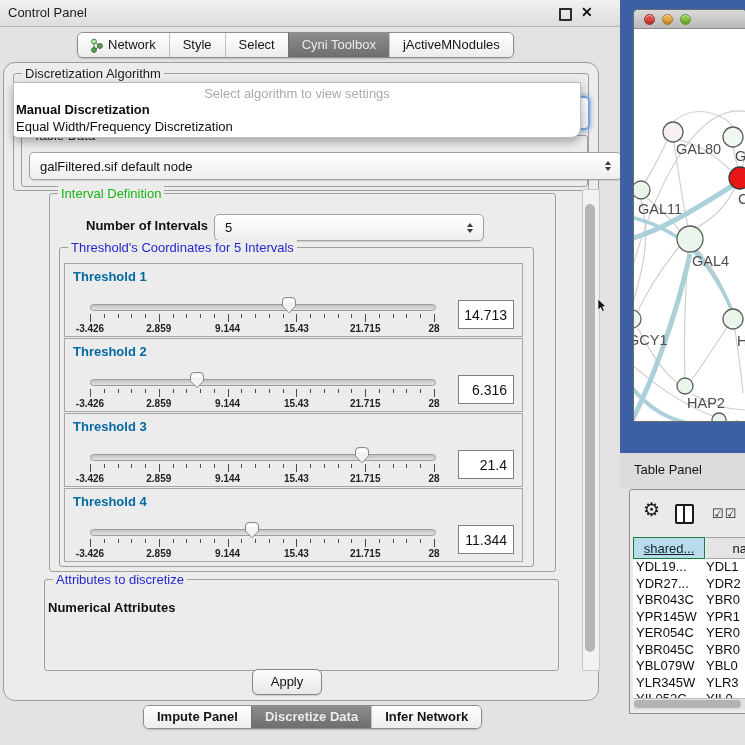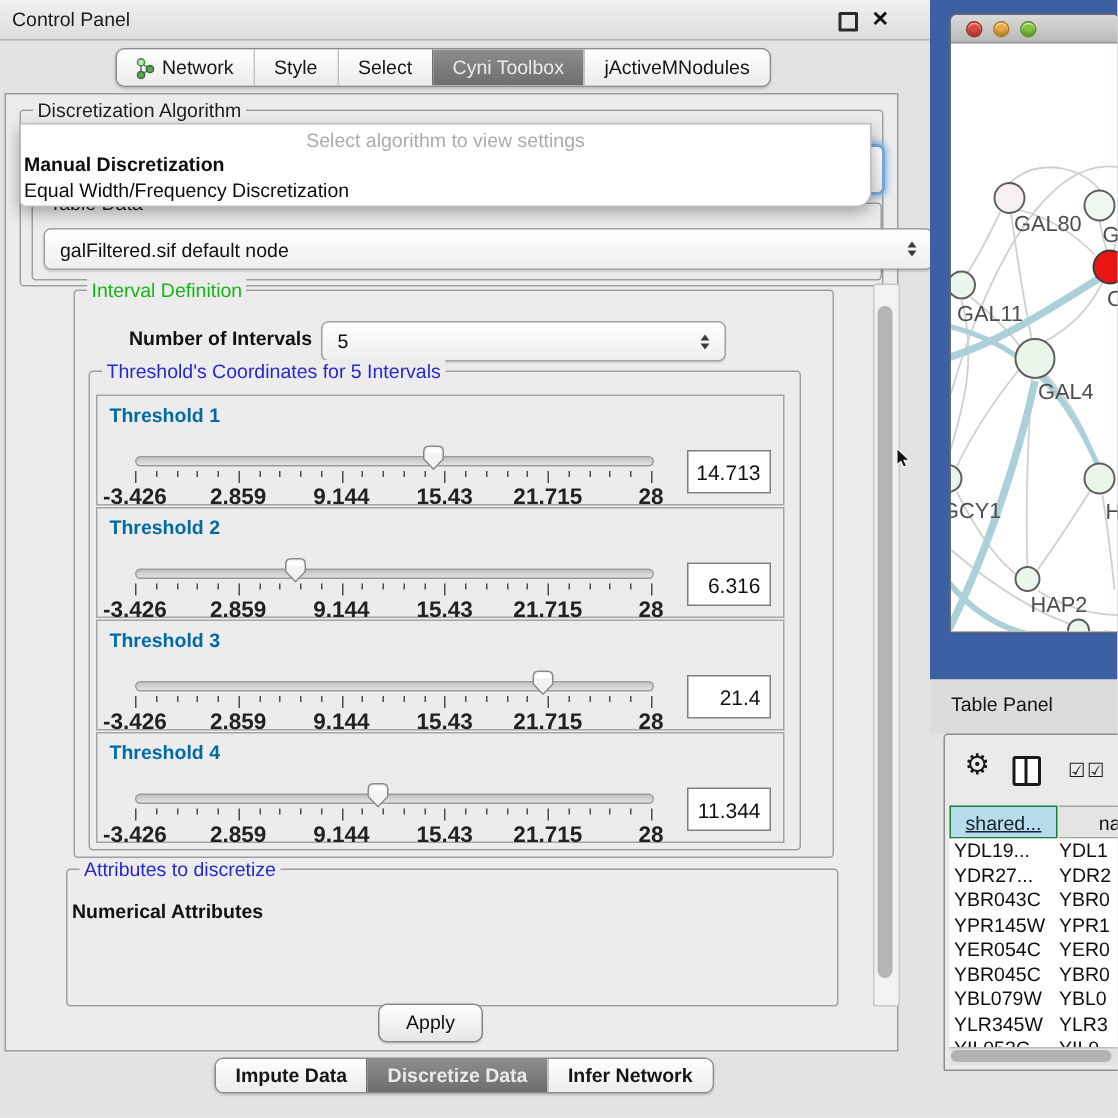--- a/index.html
+++ b/index.html
@@ -23,21 +23,21 @@
   .seg .tab{padding:0 13px;font-size:13px;color:#151515;display:flex;align-items:center;gap:5px;
     border-left:1px solid #c3c3c3;background:linear-gradient(#ffffff,#ececec);white-space:nowrap;}
   .seg .tab:first-child{border-left:none;}
   .seg .tab.sel{background:linear-gradient(#8d8d8d,#6e6e6e);color:#ebebeb;border-left-color:#707070;align-items:center;}
   #top-tabs{left:77px;top:32px;height:24px;}
   #top-tabs .tab{line-height:24px;}
   #bottom-tabs{left:143px;top:705px;height:22px;}
   #bottom-tabs .tab{line-height:22px;font-weight:bold;font-size:13px;}
 
   #cp-panel{left:3px;top:62px;width:594px;height:637px;background:#ececec;
-    border:1px solid #9c9c9c;border-radius:0;}
+    border:1px solid #9c9c9c;border-radius:12px;}
 
   .group{position:absolute;border:1px solid #9f9f9f;border-radius:3px;}
   .group-title{position:absolute;top:-8px;left:8px;background:#ececec;padding:0 3px;
     font-size:13px;line-height:15px;white-space:nowrap;}
   .gt-black{color:#1e1e1e;}
   .gt-green{color:#17b417;}
   .gt-blue{color:#2727cf;}
 
   .combo{position:absolute;border:1px solid #a2a2a2;border-radius:5px;
     background:linear-gradient(#ffffff,#eeeeee);font-size:13px;color:#111;
@@ -68,21 +68,21 @@
 
   .tbox{position:absolute;left:60px;width:457px;height:72px;border:1px solid #a6a6a6;background:#ececec;}
   .tbox .tlabel{position:absolute;left:8px;top:5px;font-size:13px;font-weight:bold;color:#0369a1;}
   .slider{position:absolute;left:25px;top:30px;width:344px;height:40px;}
   .track{position:absolute;left:0;top:10px;width:344px;height:5px;border:1px solid #9b9b9b;
     border-radius:4px;background:linear-gradient(#c2c2c2,#e2e2e2);}
   .thumb{position:absolute;top:2px;width:16px;height:18px;}
   .tick{position:absolute;width:1px;background:#4c4c4c;}
   .tick.major{top:20px;height:8px;}
   .tick.minor{top:20px;height:4px;}
-  .tlab{position:absolute;top:29px;transform:translateX(-50%);font-size:15px;font-weight:bold;color:#222;white-space:nowrap;text-align:right;}
+  .tlab{position:absolute;top:29px;transform:translateX(-50%);font-size:10px;font-weight:bold;color:#222;white-space:nowrap;text-align:right;}
   .vbox{position:absolute;left:393px;top:36px;width:56px;height:29px;background:#ffffff;
     border:1px solid #7f7f7f;font-size:14px;color:#111;text-align:right;line-height:29px;padding-right:6px;box-sizing:border-box;}
 
   #attr-group{left:40px;top:516px;width:513px;height:90px;}
   #attr-heading{left:44px;top:537px;font-size:13px;font-weight:bold;color:#111;}
   #attr-list{left:72px;top:556px;width:436px;height:49px;background:#ffffff;border:1px solid #bdbdbd;overflow:hidden;}
   .attr-item{height:16px;line-height:16px;font-size:13px;color:#111;padding-left:6px;white-space:nowrap;}
   #attr-scroll{position:absolute;right:0;top:0;width:13px;height:100%;background:#f1f1f1;border-left:1px solid #cccccc;}
   #attr-thumb{position:absolute;left:2px;top:2px;width:8px;height:43px;background:#a9a9a9;border-radius:4px;}
 
@@ -373,21 +373,21 @@
 
   <div class="abs" id="main-vscroll">
     <div id="main-vthumb"></div>
   </div>
 
   <div class="abs" id="apply-btn">Apply</div>
 </div>
 
 <div class="abs seg" id="bottom-tabs">
     <div class="tab">
-      <span>Impute Data</span>
+      <span>Impute Panel</span>
     </div>
     <div class="tab sel">
       <span>Discretize Data</span>
     </div>
     <div class="tab">
       <span>Infer Network</span>
     </div>
   </div>
 
 <div class="abs" id="blue-frame"></div>

